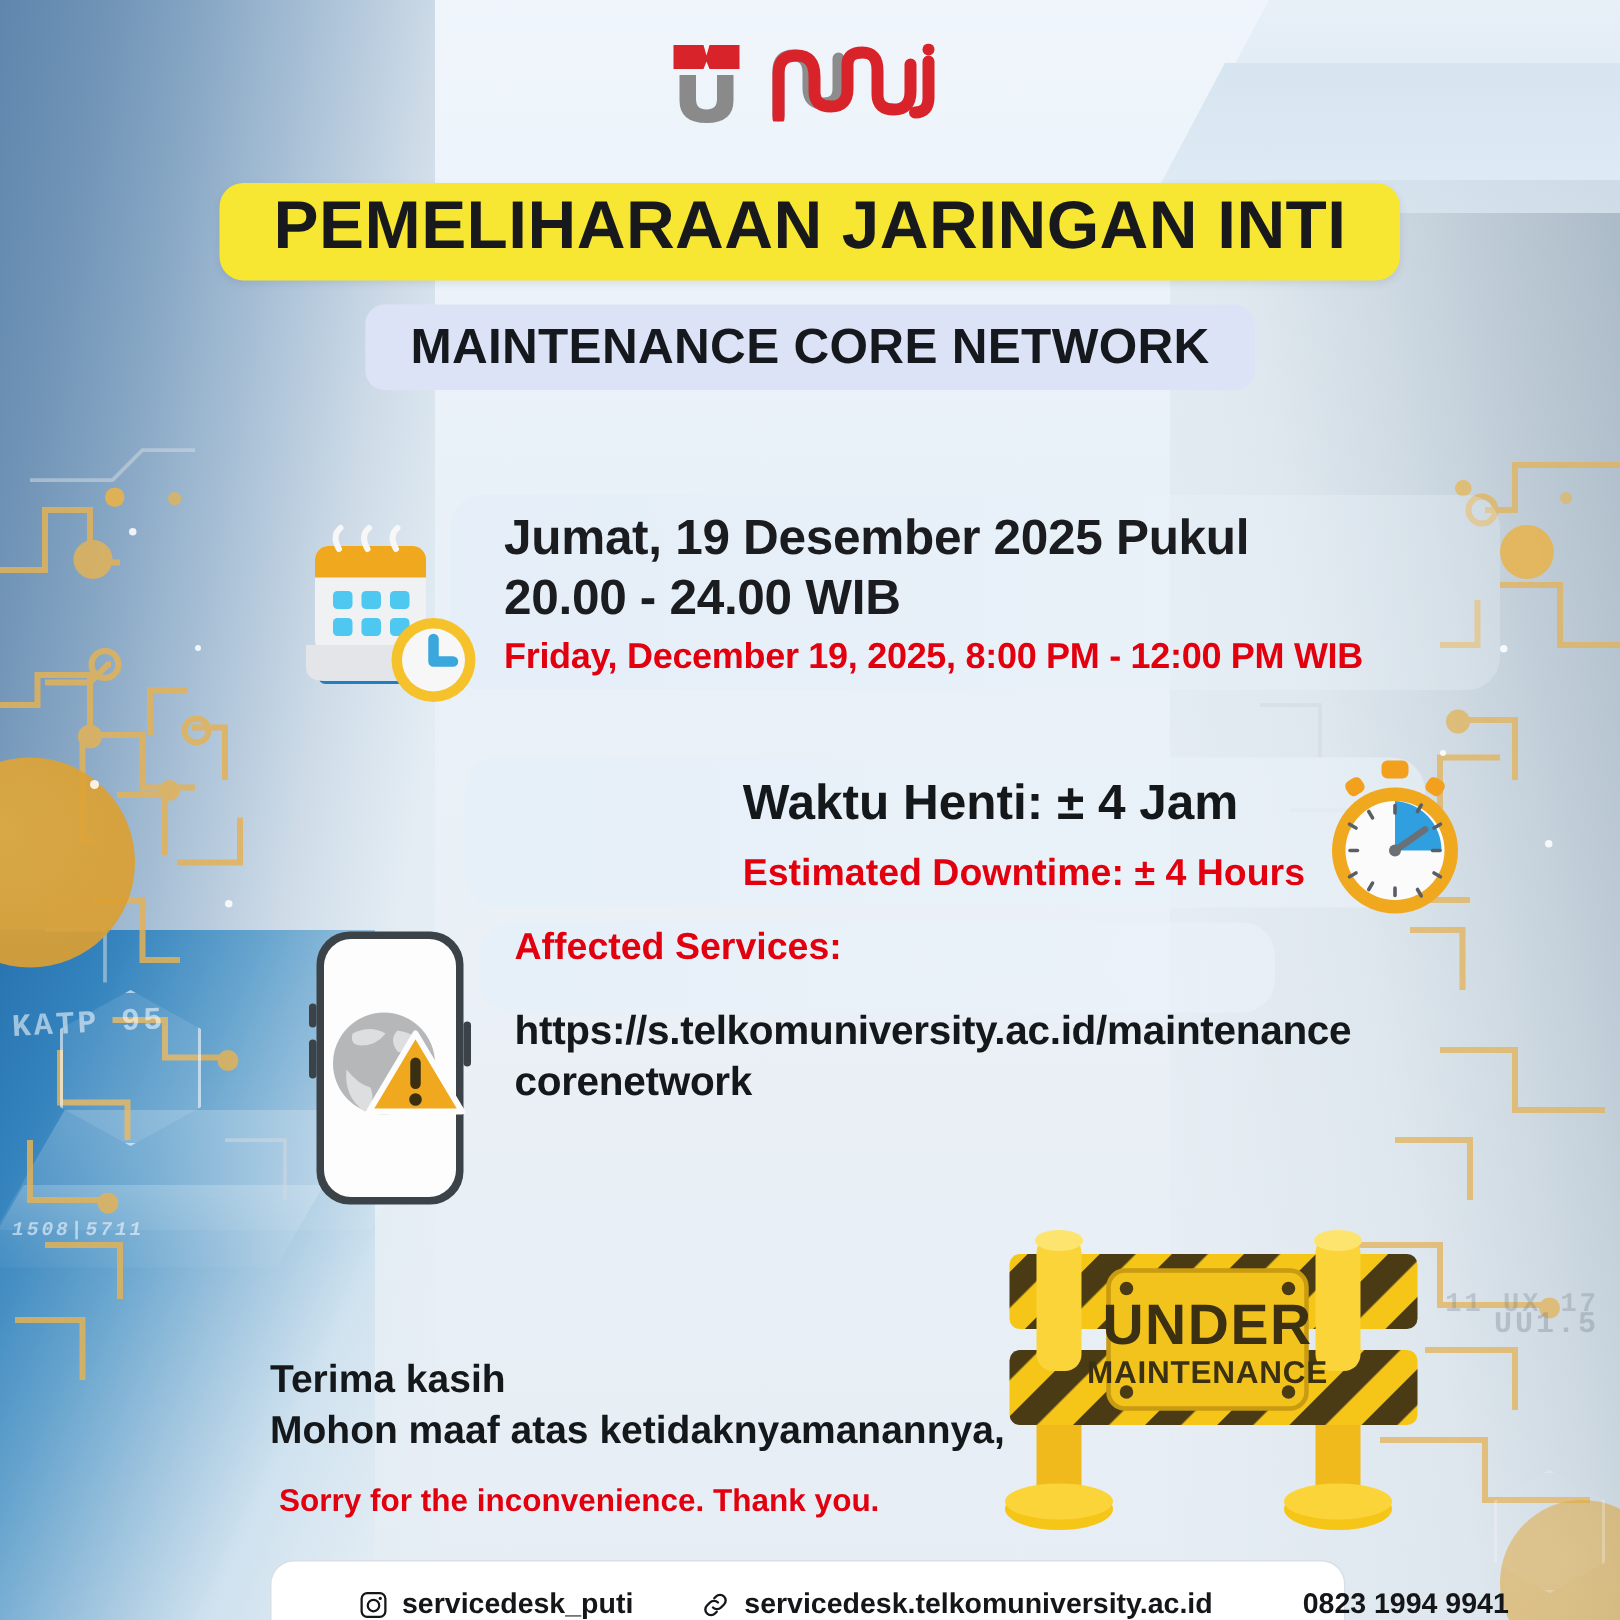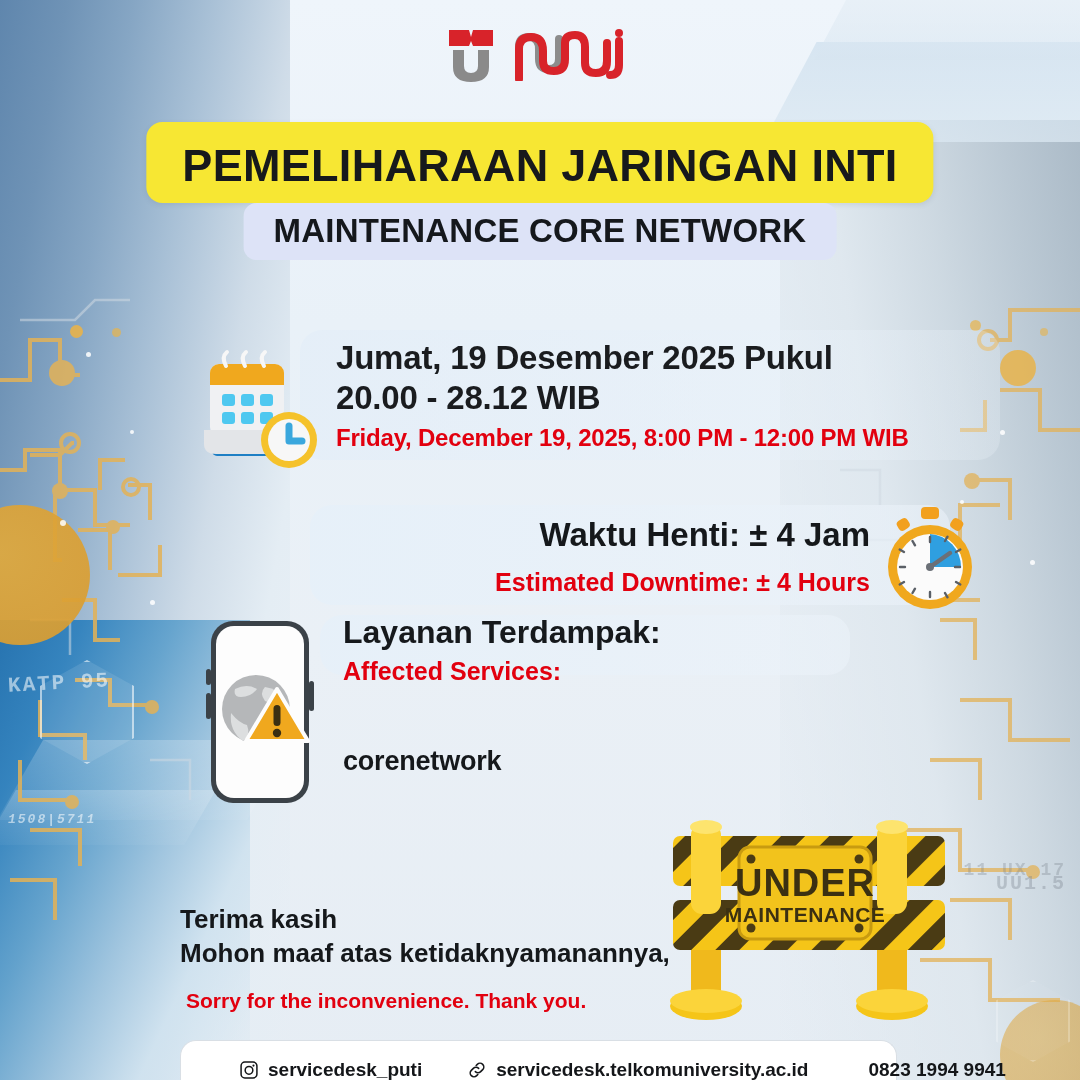--- a/index.html
+++ b/index.html
@@ -92,21 +92,21 @@
   
   .logo-wrap{
     position:absolute;left:0;right:0;top:22px;height:66px;
     display:flex;align-items:center;justify-content:center;gap:14px;
   }
 
   
   .title-band{
     position:absolute;left:50%;transform:translateX(-50%);
     top:122px;background:#F7E733;border-radius:16px;
-    padding:21px 36px 15px;
+    padding:5px 36px 15px;
     box-shadow:0 2px 5px rgba(80,95,115,.13);
   }
   .title-band span{
     font-size:45px;font-weight:800;color:#17191c;letter-spacing:.3px;
     font-family:"Liberation Sans", sans-serif;line-height:1;white-space:nowrap;
   }
   .subtitle-band{
     position:absolute;left:50%;transform:translateX(-50%);
     top:203px;background:#DDE3F7;border-radius:13px;
     padding:11px 30px 13px;
@@ -136,21 +136,21 @@
     font-size:33px;font-weight:700;color:#1a1c1f;line-height:1.22;
     letter-spacing:-.2px;
   }
   .date-en{
     font-size:24px;font-weight:700;color:#e2000f;line-height:1.25;
     margin-top:4px;letter-spacing:-.2px;
   }
 
   
   .down-row{position:absolute;left:310px;top:505px;width:670px;height:105px;}
-  .down-text{position:absolute;right:110px;top:10px;text-align:right;}
+  .down-text{position:absolute;right:110px;top:10px;text-align:left;}
   .down-id{font-size:33px;font-weight:700;color:#15181b;line-height:1.2;}
   .down-en{font-size:25px;font-weight:700;color:#e2000f;line-height:1.25;margin-top:12px;}
   .watch-icon{position:absolute;right:-5px;top:-2px;width:110px;height:110px;}
 
   
   .serv-row{position:absolute;left:205px;top:612px;width:790px;height:210px;}
   .phone-icon{position:absolute;left:0;top:5px;width:110px;height:190px;}
   .serv-text{position:absolute;left:138px;top:0px;width:640px;}
   .serv-id{font-size:32px;font-weight:700;color:#16191c;line-height:1.25;}
   .serv-en{font-size:25px;font-weight:700;color:#e2000f;line-height:1.3;margin-top:3px;}
@@ -312,21 +312,21 @@
         <rect x="45" y="70" width="13" height="12" rx="3"></rect>
         <rect x="64" y="70" width="13" height="12" rx="3"></rect>
       </g>
       <path d="M8 88 h80 v14 q0 10 -12 10 h-56 q-12 0 -12 -10 z" fill="#e3e5e8"></path>
       <circle cx="93" cy="98" r="28" fill="#f5c22b"></circle>
       <circle cx="93" cy="98" r="21" fill="#f7f7f7"></circle>
       <path d="M93 84 v15 h13" stroke="#3aa7dd" stroke-width="7" fill="none" stroke-linecap="round" stroke-linejoin="round"></path>
     </svg>
     <div class="date-text">
       <div class="date-id">Jumat, 19 Desember 2025 Pukul</div>
-      <div class="date-id">20.00 - 28.12 WIB</div>
+      <div class="date-id">20.00 - 24.00 WIB</div>
       <div class="date-en">Friday, December 19, 2025, 8:00 PM - 12:00 PM WIB</div>
     </div>
   </div>
 
   <div class="down-row">
     <div class="down-text">
       <div class="down-id">Waktu Henti: ± 4 Jam</div>
       <div class="down-en">Estimated Downtime: ± 4 Hours</div>
     </div>
     <svg class="watch-icon" viewBox="0 0 110 110">
@@ -367,24 +367,23 @@
         <path d="M30 72 q12 -6 22 0 q-6 8 -16 8 q-8 0 -6 -8 z"></path>
         <path d="M60 70 q14 2 18 12 q-10 6 -18 2 q-6 -8 0 -14 z"></path>
         <path d="M26 96 q8 10 16 12 q4 10 -4 16 q-14 -10 -12 -28 z"></path>
         <path d="M56 96 q12 -4 20 4 q-4 14 -16 20 q-10 -12 -4 -24 z"></path>
       </g>
       <path d="M72 72 L103 124 H41 Z" fill="#f0a81e" stroke="#fdfdfd" stroke-width="4" stroke-linejoin="round"></path>
       <rect x="68.5" y="88" width="7" height="21" rx="3.5" fill="#3b2f12"></rect>
       <circle cx="72" cy="116" r="4.2" fill="#3b2f12"></circle>
     </svg>
     <div class="serv-text">
-      <div class="serv-id">Layanan Terdampak:</div>
       <div class="serv-en">Affected Services:</div>
       <div class="serv-url">
-        <br>
+        <span>https://s.telkomuniversity.ac.id/maintenance</span><br>
         <span>corenetwork</span>
       </div>
     </div>
   </div>
 
   <div class="apology">
     <div class="apo-id">Terima kasih</div>
     <div class="apo-id">Mohon maaf atas ketidaknyamanannya,</div>
     <div class="apo-en">Sorry for the inconvenience. Thank you.</div>
   </div>

